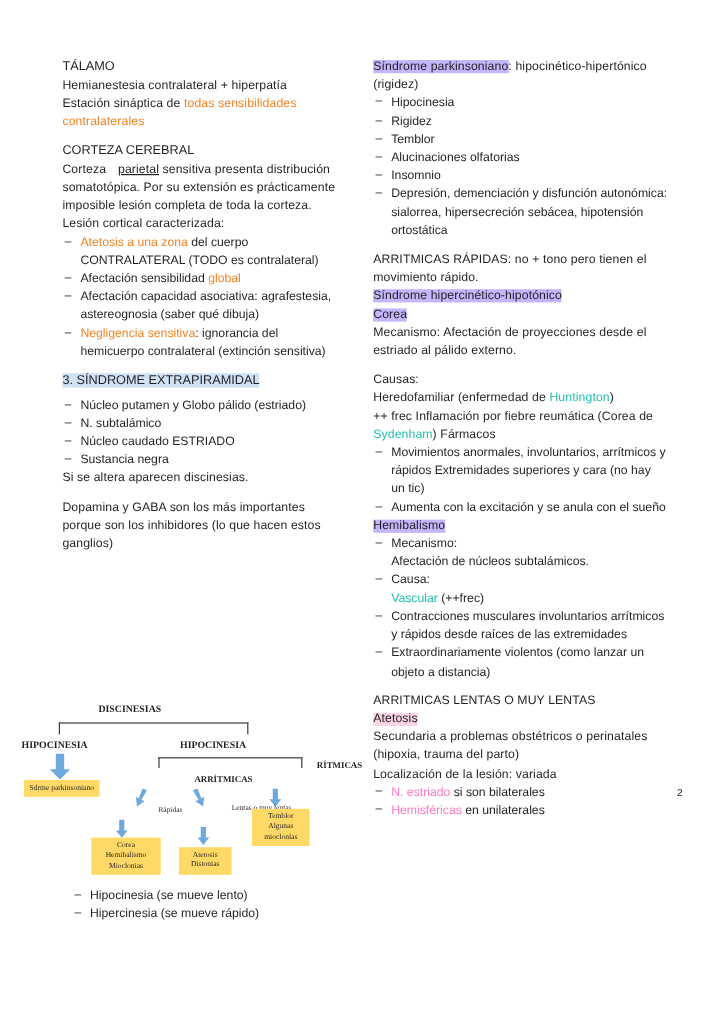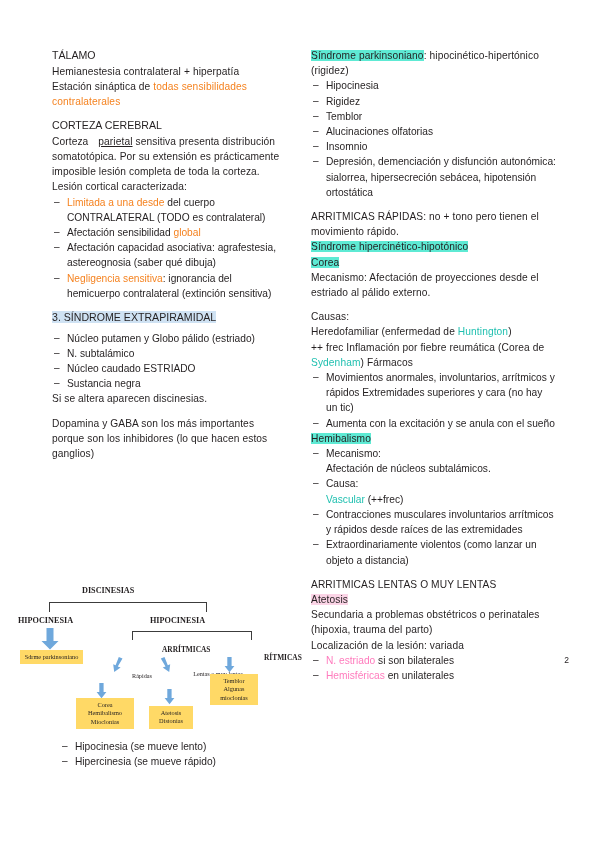--- a/index.html
+++ b/index.html
@@ -20,21 +20,21 @@
   p{margin:0;}
   .gap{height:9px;}
   .gap-s{height:5px;}
 
   .or{color:#f5821f;}
   .bl{color:#3d9ae8;}
   .tl{color:#20c0b0;}
   .pk{color:#ff7bbd;}
   .ul{text-decoration:underline;padding-left:7px;}
 
-  .hl-cy{background:#5eead4;}
+  .hl-cy{background:#c4b5fd;}
   .hl-bl{background:#cfe2f3;}
   .hl-pk{background:#fbd4e6;}
 
   ul.list{list-style:none;margin:0;padding:0;}
   ul.list>li{
     position:relative;padding-left:15px;
     font-size:10.2px;line-height:15.2px;margin:0;
   }
   ul.list>li:before{
     content:"–";position:absolute;left:2px;top:-1px;color:#231f20;font-size:10px;
@@ -67,21 +67,21 @@
     <p class="ln">Hemianestesia contralateral + hiperpatía</p>
     <p class="ln"><span>Estación sináptica de </span><span class="or">todas sensibilidades contralaterales</span></p>
 
     <div class="gap"></div>
 
     <p class="hd">CORTEZA CEREBRAL</p>
     <p class="ln"><span>Corteza </span><span class="ul">parietal</span><span> sensitiva presenta distribución somatotópica. Por su extensión es prácticamente imposible lesión completa de toda la corteza.</span></p>
     <p class="ln">Lesión cortical caracterizada:</p>
 
     <ul class="list">
-      <li><span class="or">Limitada a una desde</span><span> del cuerpo CONTRALATERAL (TODO es contralateral)</span></li>
+      <li><span class="or">Atetosis a una zona</span><span> del cuerpo CONTRALATERAL (TODO es contralateral)</span></li>
       <li><span>Afectación sensibilidad </span><span class="or">global</span></li>
       <li><span>Afectación capacidad asociativa: agrafestesia, astereognosia (saber qué dibuja)</span></li>
       <li><span class="or">Negligencia sensitiva</span><span>: ignorancia del hemicuerpo contralateral (extinción sensitiva)</span></li>
     </ul>
 
     <div class="gap"></div>
 
     <p class="hd"><span class="hl-bl">3. SÍNDROME EXTRAPIRAMIDAL</span></p>
 
     <div class="gap-s"></div>
@@ -109,21 +109,21 @@
 
     <div class="brk" style="left:114px;top:45px;width:118px;height:8px;"></div>
 
     <svg class="arw" style="left:23px;top:42px;" width="18" height="22" viewBox="0 0 18 22">
       <path d="M5.5 0 H12.5 V13 H17.5 L9 21.5 L0.5 13 H5.5 Z" fill="#6fa8dc"></path>
     </svg>
 
     <div class="box" style="left:2px;top:64px;width:63px;">Sdrme parkinsoniano</div>
 
     <div class="dg-small" style="left:96px;top:60px;font-size:7.4px;font-weight:bold;">ARRÍTMICAS</div>
-    <div class="dg-small" style="left:198px;top:68px;font-size:7.4px;font-weight:bold;">RÍTMICAS</div>
+    <div class="dg-small" style="left:198px;top:48px;font-size:7.4px;font-weight:bold;">RÍTMICAS</div>
 
     <svg class="arw" style="left:94px;top:71px;" width="12" height="16" viewBox="0 0 12 16">
       <path d="M6.8 0 L10.5 1.6 L5.8 9.6 L8.6 10.6 L2.2 15 L1.2 7.2 L3.6 8.2 Z" fill="#6fa8dc"></path>
     </svg>
     <svg class="arw" style="left:142px;top:71px;" width="12" height="16" viewBox="0 0 12 16">
       <path d="M4.5 0 L0.8 1.6 L5.5 9.6 L2.7 10.6 L9.2 15 L10.2 7.2 L7.8 8.2 Z" fill="#6fa8dc"></path>
     </svg>
     <svg class="arw" style="left:206px;top:71px;" width="11" height="16" viewBox="0 0 11 16">
       <path d="M3.3 0 H7.6 V9 H10.4 L5.5 15.2 L0.6 9 H3.3 Z" fill="#6fa8dc"></path>
     </svg>

